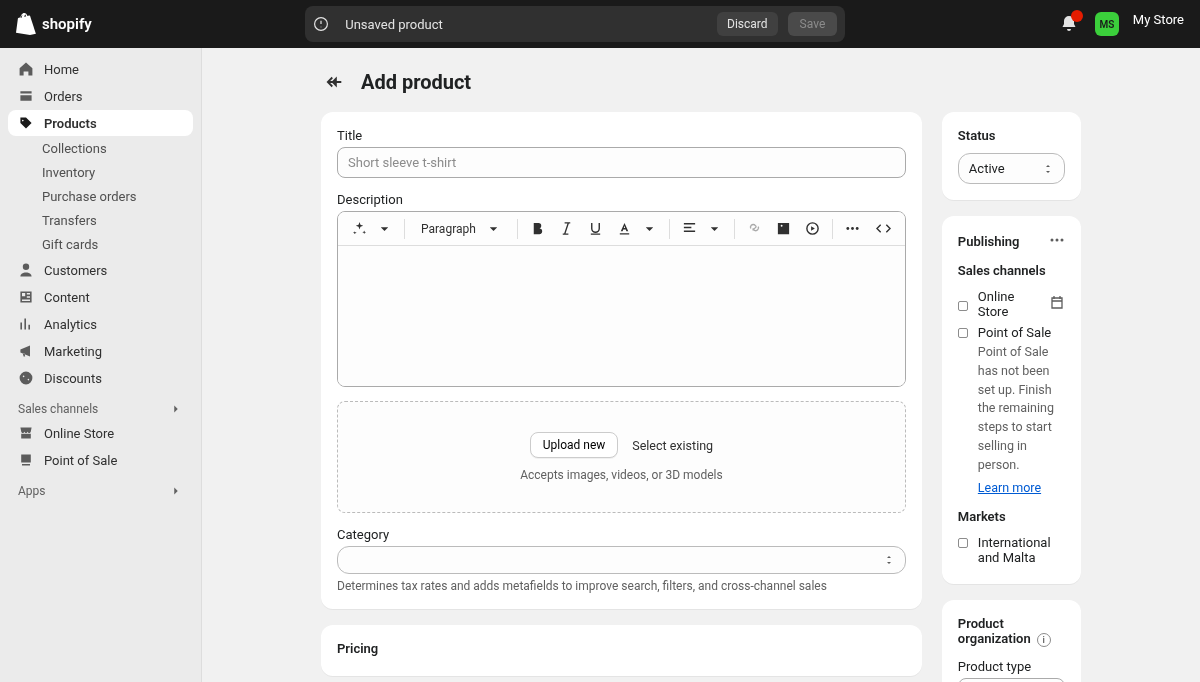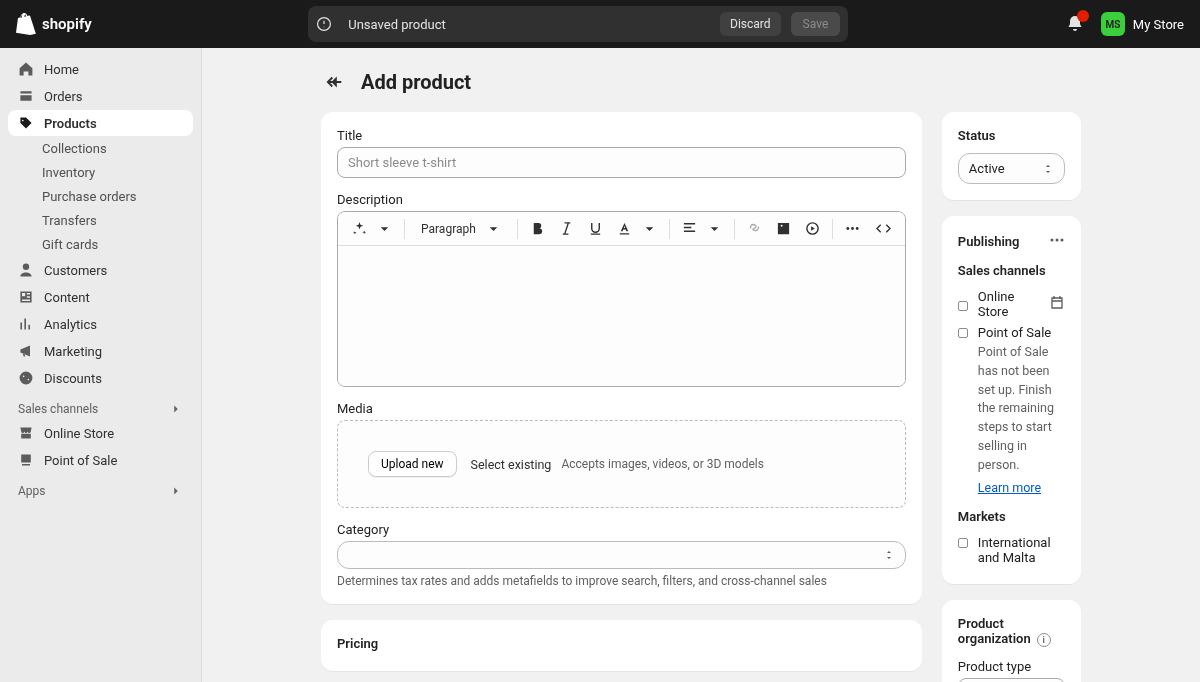--- a/index.html
+++ b/index.html
@@ -10,21 +10,21 @@
 .topcenter{flex:1;display:flex;justify-content:center}
 .unsaved{background:#303030;border-radius:8px;display:flex;align-items:center;padding:6px 8px;gap:10px;width:540px;height:36px}
 .unsaved-left{display:flex;align-items:center;gap:16px;color:#e3e3e3;font-size:13px;flex:1}
 .unsaved-left svg{width:16px;height:16px;stroke:#e3e3e3}
 .btn-discard{background:#404040;color:#e3e3e3;border:none;padding:5px 10px;border-radius:6px;font-size:12px;cursor:pointer}
 .btn-save{background:#4a4a4a;color:#8c8c8c;border:none;padding:5px 12px;border-radius:6px;font-size:12px;cursor:not-allowed}
 .topright{display:flex;align-items:center;gap:16px}
 .bell{position:relative;width:20px;height:20px;cursor:pointer}
 .bell svg{width:20px;height:20px;fill:#e3e3e3}
 .badge{position:absolute;top:-4px;right:-4px;background:#e51c00;color:#fff;font-size:8px;width:12px;height:12px;border-radius:50%;display:flex;align-items:center;justify-content:center}
-.store{display:flex;align-items:center;gap:8px;color:#fff;font-size:13px;cursor:pointer}
+.store{display:flex;align-items:flex-start;gap:14px;color:#fff;font-size:13px;cursor:pointer}
 .store-badge{background:#3bcf3b;color:#1a1a1a;font-size:10px;font-weight:600;width:24px;height:24px;border-radius:6px;display:flex;align-items:center;justify-content:center}
 .layout{display:flex;height:671px}
 .sidebar{width:202px;background:#ebebeb;padding:8px;display:flex;flex-direction:column;border-right:1px solid #ddd}
 .nav{flex:1;overflow-y:auto}
 .navitem{display:flex;align-items:center;gap:10px;padding:5px 10px;border-radius:8px;color:#303030;font-size:13px;cursor:pointer;margin-bottom:1px}
 .navitem.active{background:#fff;font-weight:600}
 .navitem svg{width:16px;height:16px;fill:#5c5c5c;flex-shrink:0}
 .navitem.active svg{fill:#1a1a1a}
 .subitem{padding:4px 10px 4px 34px;font-size:13px;color:#505050;cursor:pointer;border-radius:8px;margin-bottom:1px}
 .navheader{padding:10px 10px 4px;font-size:12px;color:#616161;display:flex;align-items:center;justify-content:space-between}
@@ -50,21 +50,21 @@
 .select svg{width:12px;height:12px;fill:#5c5c5c}
 .rte{border:1px solid #aaa;border-radius:8px;overflow:hidden}
 .rte-toolbar{display:flex;align-items:center;padding:4px 8px;border-bottom:1px solid #ddd;gap:2px;background:#fdfdfd}
 .rte-btn{border:none;background:transparent;padding:5px 6px;border-radius:4px;cursor:pointer;display:flex;align-items:center;font-size:12px;color:#303030}
 .rte-btn svg{width:15px;height:15px;fill:#303030}
 .rte-btn.dd{gap:10px}
 .rte-btn.wide{padding:5px 10px}
 .rte-sep{width:1px;height:20px;background:#ddd;margin:0 4px}
 .rte-spacer{flex:1}
 .rte-body{min-height:140px;padding:10px;background:#fdfdfd}
-.media-box{border:1px dashed #bbb;border-radius:8px;padding:30px;display:flex;flex-direction:row;align-items:center;gap:10px;background:#fdfdfd}
+.media-box{border:1px dashed #bbb;border-radius:8px;padding:30px;display:flex;flex-direction:column;align-items:center;gap:10px;background:#fdfdfd}
 .media-actions{display:flex;gap:14px;align-items:center}
 .btn-upload{background:#fff;border:1px solid #ccc;padding:5px 12px;border-radius:8px;font-size:12px;cursor:pointer;box-shadow:0 1px 0 rgba(0,0,0,.05)}
 .link-plain{font-size:12.5px;color:#303030;cursor:pointer}
 .hint{font-size:12px;color:#616161;text-align:center}
 .hint.left{text-align:left;margin-top:5px}
 .cardhead{display:flex;align-items:center;justify-content:space-between;margin-bottom:12px}
 .cardhead h3{font-size:13px;font-weight:600}
 .dots{cursor:pointer}
 .dots svg{width:16px;height:16px;fill:#5c5c5c}
 .sec-title{font-size:13px;font-weight:600;margin-bottom:8px}
@@ -303,21 +303,20 @@
                 <button class="rte-btn">
                     <svg viewBox="0 0 16 16">
                       <path d="M5 4L1 8l4 4m6-8l4 4-4 4" stroke="#303030" stroke-width="1.5" fill="none"></path>
                     </svg>
                   </button>
               </div>
               <div class="rte-body" contenteditable="true" style=""></div>
             </div>
           </div>
           <div class="field">
-            <label class="label">Media</label>
             <div class="media-box">
               <div class="media-actions">
                 <button class="btn-upload">Upload new</button>
                 <span class="link-plain">Select existing</span>
               </div>
               <div class="hint">Accepts images, videos, or 3D models</div>
             </div>
           </div>
           <div class="field">
             <label class="label">Category</label>

